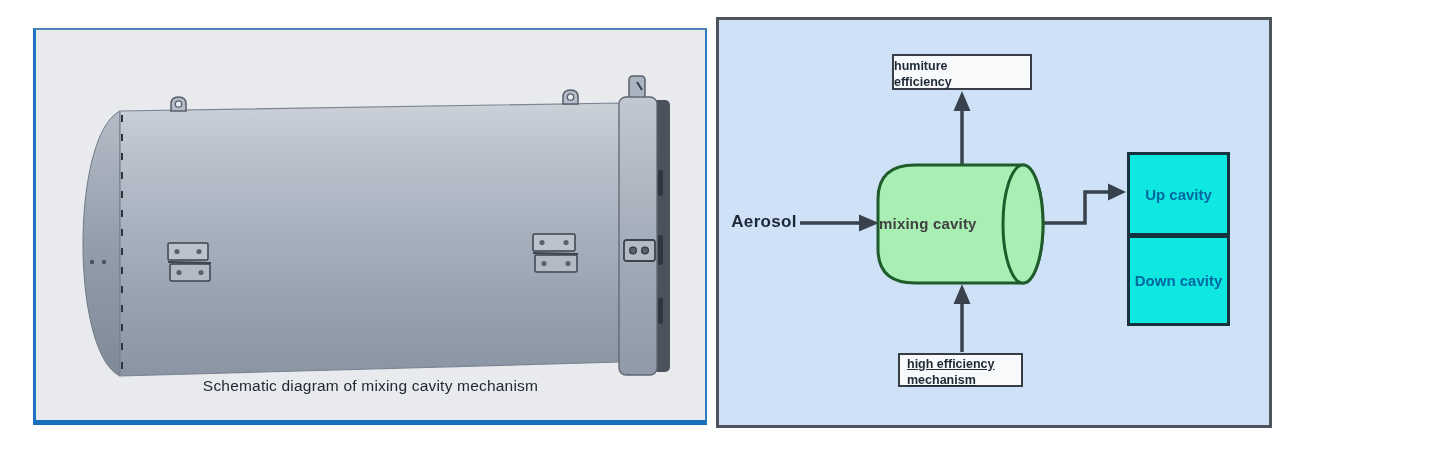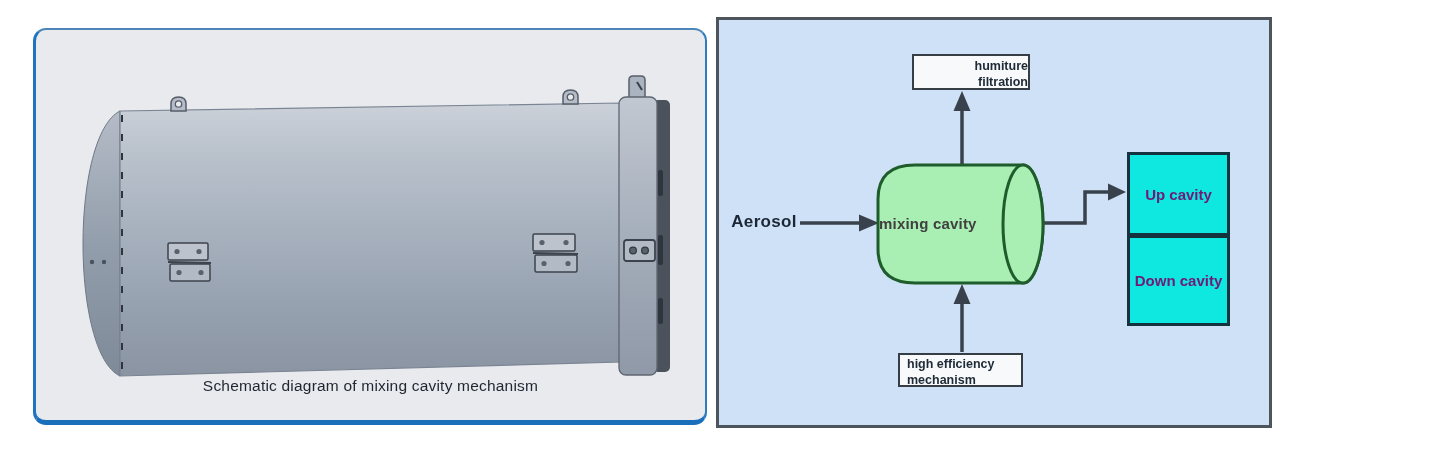--- a/index.html
+++ b/index.html
@@ -7,21 +7,20 @@
   #stage { position:relative; width:1438px; height:476px; background:#ffffff; overflow:hidden; }
 
   
   .left-panel {
     position:absolute; left:33px; top:28px; width:674px; height:397px;
     background:#e8eaee;
     border-top:2px solid #4d85b8;
     border-right:2px solid #2e7cc0;
     border-left:3px solid #1e74be;
     border-bottom:5px solid #1a6fba;
-    border-radius:13px;
   }
   .left-panel svg { position:absolute; left:0; top:0; }
   .left-caption {
     position:absolute; left:0; top:347px; width:100%;
     text-align:center; font-size:15.5px; color:#1f2631; letter-spacing:0.2px;
   }
 
   
   .right-panel {
     position:absolute; left:716px; top:17px; width:556px; height:411px;
@@ -36,25 +35,25 @@
     font-size:17px; color:#1c2735; letter-spacing:0.3px;
   }
   .mixing-label {
     left:160px; top:195px; width:145px; 
     font-size:15px; color:#404040; letter-spacing:0.2px;
   }
   .white-box {
     position:absolute; background:#f7f9fb; border:2px solid #373d44;
     color:#1e2a36; font-weight:bold; font-size:12.5px; line-height:1.3;
   }
-  .humiture-box { left:173px; top:34px; width:118px; height:36px; text-align:right; padding-top:2px;margin-left:20px; }
-  .filtration-box { left:179px; top:333px; width:125px; height:34px; text-align:left; padding:1px 0 0 7px; }
+  .humiture-box { left:173px; top:34px; width:140px; height:36px; text-align:left; padding-top:2px; }
+  .filtration-box { left:179px; top:333px; width:125px; height:34px; text-align:left; padding:1px 0 0 7px;text-decoration:underline; }
   .cyan-box {
     position:absolute; background:#0fe7e1; border:3px solid #15333f;
-    color:#701a75; font-weight:bold; font-size:15px;
+    color:#0369a1; font-weight:bold; font-size:15px;
     display:flex; align-items:center; justify-content:center; text-align:center;
   }
   .up-box   { left:408px; top:132px; width:103px; height:84px; }
   .down-box { left:408px; top:215px; width:103px; height:91px; }
 </style>
 </head>
 <body>
 
 <div id="stage">
 
@@ -173,21 +172,21 @@
           <ellipse cx="304" cy="204" rx="20" ry="59" fill="#a9efb4" stroke="#1f5c2c" stroke-width="3"></ellipse>
         </g>
       </svg>
 
       <div class="diagram-label aerosol">Aerosol</div>
 
       <div class="diagram-label mixing-label">mixing cavity</div>
 
       <div class="white-box humiture-box">
         <div>humiture</div>
-        <div>filtration</div>
+        <div>efficiency</div>
       </div>
 
       <div class="white-box filtration-box">
         <div>high efficiency</div>
         <div>mechanism</div>
       </div>
 
       <div class="cyan-box up-box">
         <span>Up cavity</span>
       </div>

